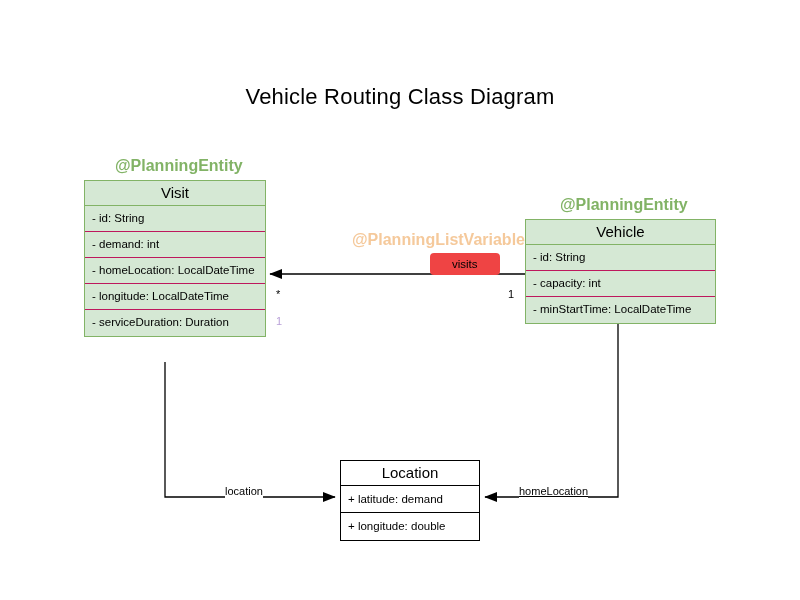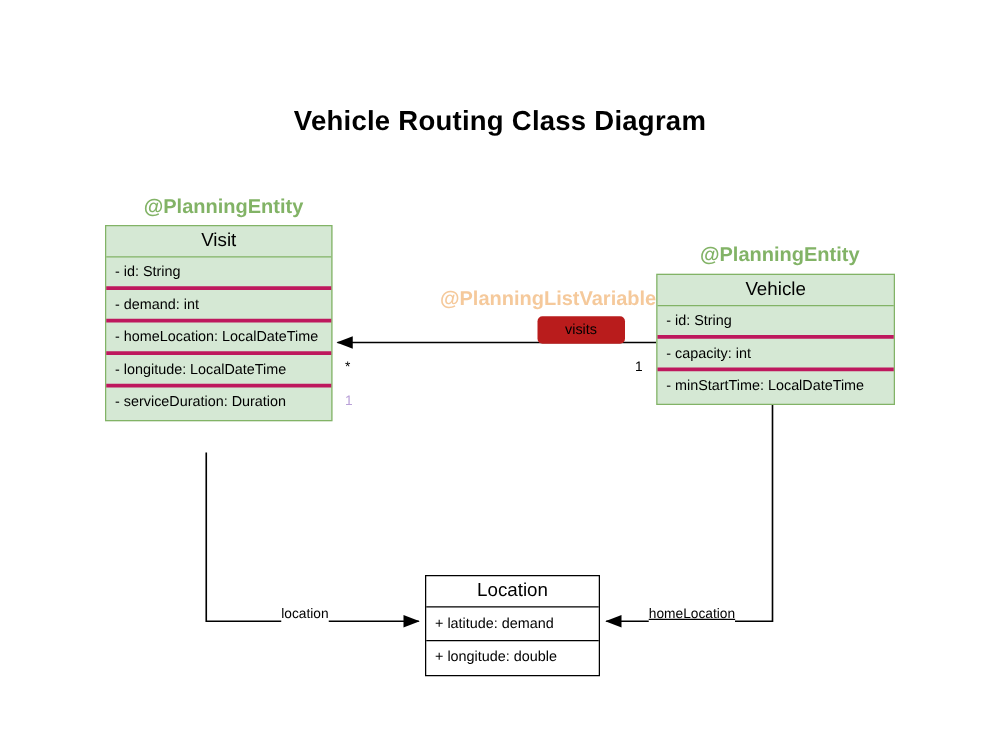--- a/index.html
+++ b/index.html
@@ -22,21 +22,21 @@
   }
 
   
   .diagram-title {
     position: absolute;
     left: 0;
     top: 84px;
     width: 800px;
     text-align: center;
     font-size: 22px;
-    font-weight: bold;
+    font-weight: normal;
     letter-spacing: 0.2px;
     color: #000000;
   }
 
   
   #wires {
     position: absolute;
     left: 0;
     top: 0;
     width: 800px;
@@ -64,21 +64,21 @@
   .uml-class .cls-name {
     box-sizing: border-box;
     text-align: center;
     border-bottom: 1px solid #82b366;
     line-height: 24px;
     height: 25px;
     font-size: 15px;
   }
   .uml-class .cls-attr {
     box-sizing: border-box;
-    border-bottom: 3px solid #be185d;
+    border-bottom: 1px solid #be185d;
     line-height: 25px;
     height: 26px;
     padding-left: 7px;
     white-space: nowrap;
     font-size: 11.5px;
   }
   .uml-class .cls-attr:last-child { border-bottom: none; }
 
   
   .uml-class.plain {
@@ -97,21 +97,21 @@
   .edge-label {
     position: absolute;
     font-size: 11px;
     background: #ffffff;
     white-space: nowrap;
     line-height: 14px;
   }
   .role-badge {
     position: absolute;
     font-size: 11.5px;
-    background: #b91c1c;
+    background: #ef4444;
     border-radius: 4px;
     padding: 4px 22px;
     white-space: nowrap;
     line-height: 14px;
     text-align: center;
   }
   .mult {
     position: absolute;
     font-size: 11px;
     white-space: nowrap;

